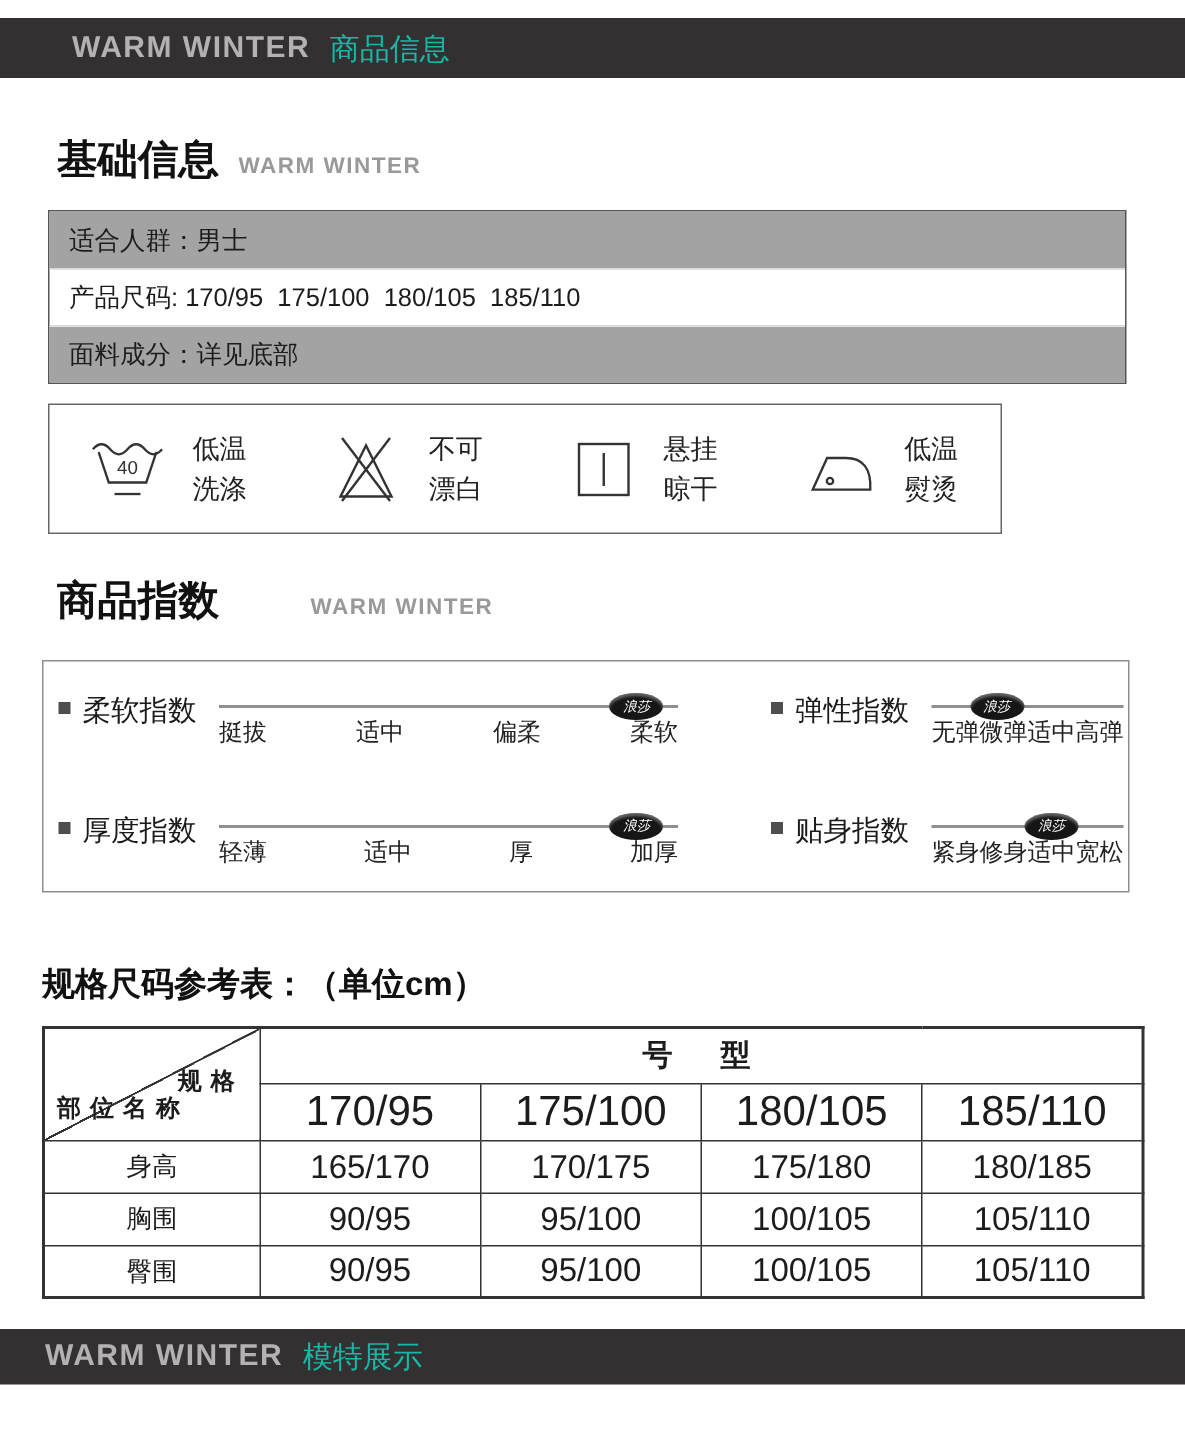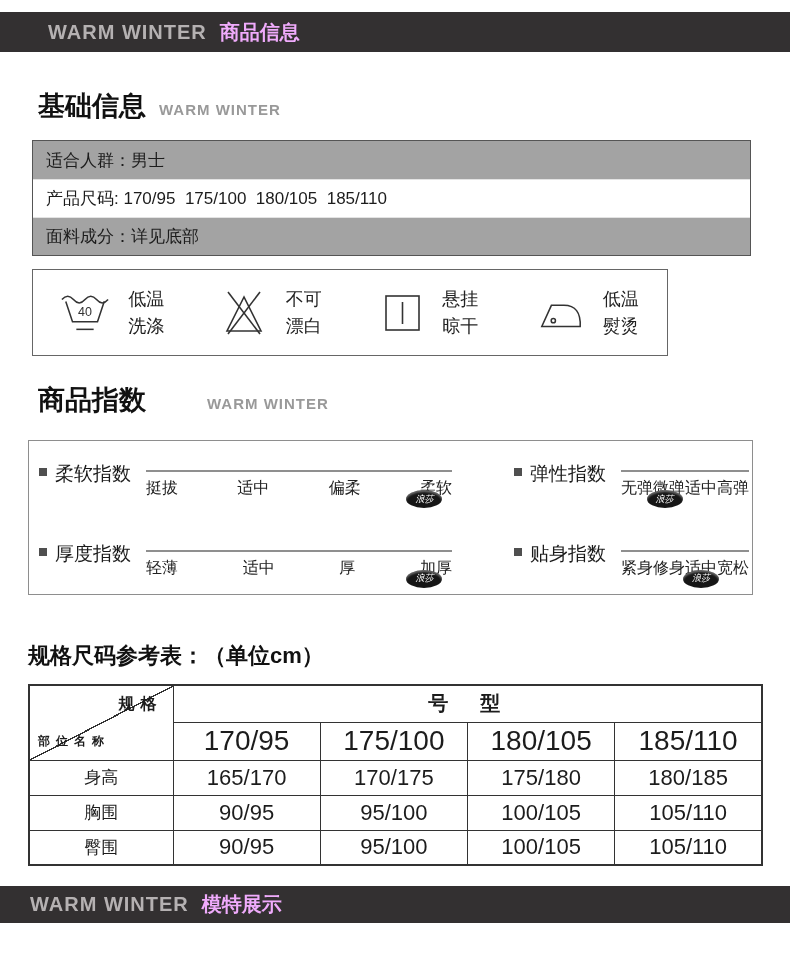--- a/index.html
+++ b/index.html
@@ -8,21 +8,21 @@
     width:790px; height:962px; overflow:hidden;
     font-family:"Liberation Sans","DejaVu Sans",sans-serif;
     color:#1c1c1c;
   }
 
   
   .bar { background:#333031; display:flex; align-items:center; }
   .bar-top { margin-top:12px; height:40px; padding-left:48px; }
   .bar-bottom { margin-top:20px; height:37px; padding-left:30px; }
   .bar-brand { color:#b5b1b2; font-weight:bold; font-size:20px; letter-spacing:1px; }
-  .bar-title { color:#f0abfc; font-weight:bold; font-size:20px; margin-left:13px; }
+  .bar-title { color:#14b8a6; font-weight:normal; font-size:20px; margin-left:13px; }
 
   
   .section-head { margin-left:38px; display:flex; align-items:baseline; }
   .section-head.h1 { margin-top:36px; }
   .section-head.h2 { margin-top:26px;gap:48px; }
   .section-title { font-size:27px; font-weight:bold; color:#111; }
   .section-sub { font-size:15px; font-weight:bold; color:#999; margin-left:13px; letter-spacing:1px; }
 
   
   .info-table {
@@ -58,21 +58,20 @@
   .idx-label { font-size:19px; color:#1a1a1a; width:85px; flex:none; margin-right:6px; white-space:nowrap; }
   .idx-slider { flex:1; position:relative; padding-top:9px; }
   .idx-track { height:2px; background:#8f8f8f; }
   .idx-marker {
     position:absolute; top:1px; width:36px; height:18px;
     background:#161616; border-radius:50%;
     color:#fff; font-size:9px; font-style:italic;
     display:flex; align-items:center; justify-content:center;
     transform:translateX(-50%);
     box-shadow:inset 0 2px 2px rgba(255,255,255,.35);
-    margin-top:28px;
   }
   .idx-marker[data-pos="2"] { left:34%; }
   .idx-marker[data-pos="3"] { left:62.5%; }
   .idx-marker[data-pos="4"] { left:91%; }
   .idx-ticks { display:flex; justify-content:space-between; margin-top:6px; font-size:16px; color:#222; }
 
   
   .size-title { margin:46px 0 0 28px; font-size:22px; font-weight:bold; color:#111; }
   table.size-table {
     margin:13px 0 0 28px; width:735px;
@@ -85,22 +84,22 @@
   .row-size-headers td { height:38px; font-size:28px; }
   .row-body td { height:35px; font-size:22px; }
   .row-body td.rowlabel { font-size:17px; }
   td.corner {
     position:relative; padding:0;
     background:
       linear-gradient(to bottom right,
         transparent calc(50% - 0.7px), #333 calc(50% - 0.7px),
         #333 calc(50% + 0.7px), transparent calc(50% + 0.7px));
   }
-  .corner-top { position:absolute; top:8px; right:10px; font-size:16px;font-family:Liberation Mono, monospace; }
-  .corner-bottom { position:absolute; bottom:10px; left:8px; font-size:12px; }
+  .corner-top { position:absolute; top:25px; right:10px; font-size:16px;font-family:Liberation Mono, monospace; }
+  .corner-bottom { position:absolute; bottom:10px; left:8px; font-size:16px; }
 </style>
 </head>
 <body>
 
 <div class="bar bar-top">
   <span class="bar-brand">WARM WINTER</span>
   <span class="bar-title">商品信息</span>
 </div>
 
 <div class="section-head h1">

